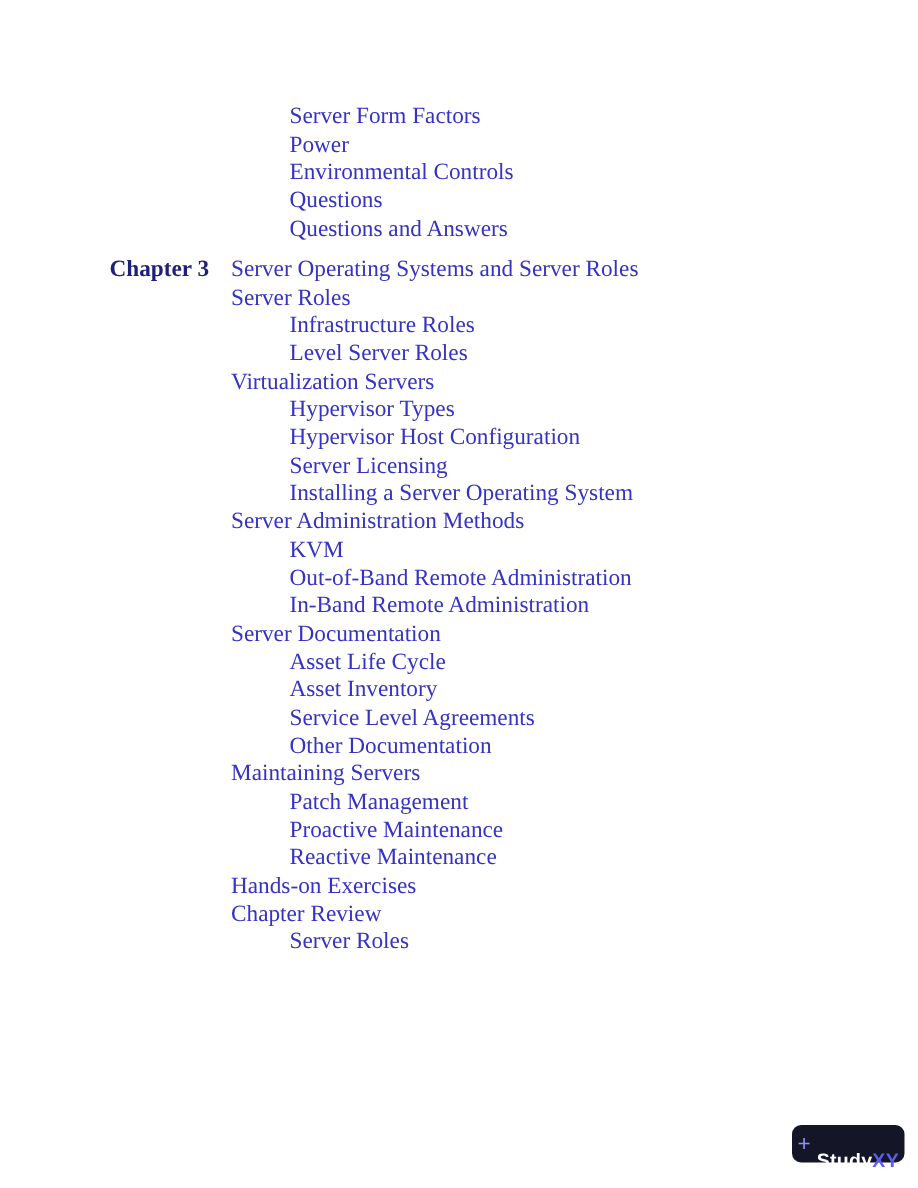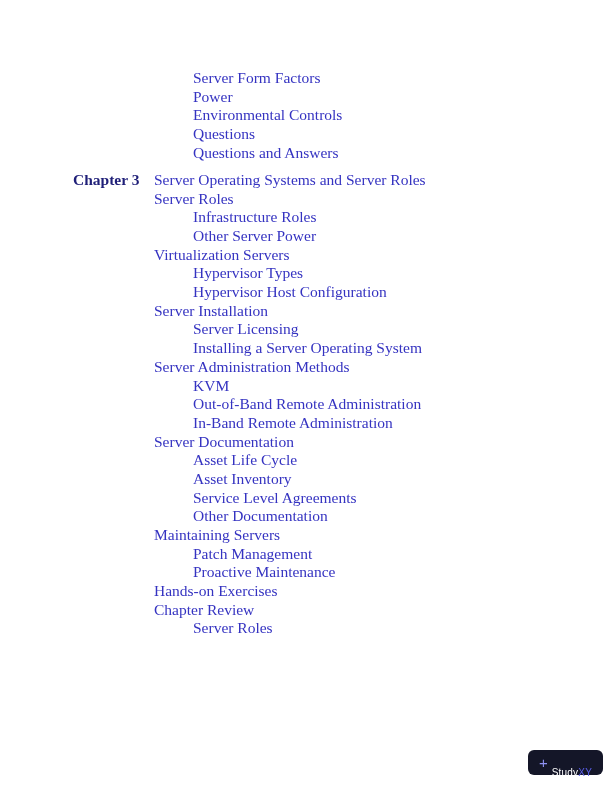--- a/index.html
+++ b/index.html
@@ -61,22 +61,22 @@
     font-family: "Liberation Sans", "DejaVu Sans", sans-serif;
   }
   .brand-plus {
     color: var(--plus-color, #8f92f3);
     font-size: 15px;
     font-weight: 400;
     line-height: 1;
     margin-top: -1px;
   }
   .brand-text {
-    font-size: 10px;
-    font-weight: 400;
+    font-size: 13px;
+    font-weight: 700;
     letter-spacing: 0.2px;
     line-height: 1;
     margin-top: 21px;
   }
   .brand-primary { color: #ffffff; }
   .brand-accent  { color: var(--accent-color, #5b5fea); }
 </style>
 </head>
 <body>
 
@@ -84,39 +84,39 @@
 
   <div class="toc-list">
       <div class="toc-row indent-2"><span class="toc-link">Server Form Factors</span></div>
       <div class="toc-row indent-2"><span class="toc-link">Power</span></div>
       <div class="toc-row indent-2"><span class="toc-link">Environmental Controls</span></div>
       <div class="toc-row indent-2"><span class="toc-link">Questions</span></div>
       <div class="toc-row indent-2"><span class="toc-link">Questions and Answers</span></div>
       <div class="toc-row chapter-row"><span class="chapter-label">Chapter 3</span><span class="toc-link">Server Operating Systems and Server Roles</span></div>
       <div class="toc-row indent-1"><span class="toc-link">Server Roles</span></div>
       <div class="toc-row indent-2"><span class="toc-link">Infrastructure Roles</span></div>
-      <div class="toc-row indent-2"><span class="toc-link">Other Server Power</span></div>
+      <div class="toc-row indent-2"><span class="toc-link">Level Server Roles</span></div>
       <div class="toc-row indent-1"><span class="toc-link">Virtualization Servers</span></div>
       <div class="toc-row indent-2"><span class="toc-link">Hypervisor Types</span></div>
       <div class="toc-row indent-2"><span class="toc-link">Hypervisor Host Configuration</span></div>
-      <div class="toc-row indent-1"><span class="toc-link">Server Installation</span></div>
       <div class="toc-row indent-2"><span class="toc-link">Server Licensing</span></div>
       <div class="toc-row indent-2"><span class="toc-link">Installing a Server Operating System</span></div>
       <div class="toc-row indent-1"><span class="toc-link">Server Administration Methods</span></div>
       <div class="toc-row indent-2"><span class="toc-link">KVM</span></div>
       <div class="toc-row indent-2"><span class="toc-link">Out-of-Band Remote Administration</span></div>
       <div class="toc-row indent-2"><span class="toc-link">In-Band Remote Administration</span></div>
       <div class="toc-row indent-1"><span class="toc-link">Server Documentation</span></div>
       <div class="toc-row indent-2"><span class="toc-link">Asset Life Cycle</span></div>
       <div class="toc-row indent-2"><span class="toc-link">Asset Inventory</span></div>
       <div class="toc-row indent-2"><span class="toc-link">Service Level Agreements</span></div>
       <div class="toc-row indent-2"><span class="toc-link">Other Documentation</span></div>
       <div class="toc-row indent-1"><span class="toc-link">Maintaining Servers</span></div>
       <div class="toc-row indent-2"><span class="toc-link">Patch Management</span></div>
       <div class="toc-row indent-2"><span class="toc-link">Proactive Maintenance</span></div>
+      <div class="toc-row indent-2"><span class="toc-link">Reactive Maintenance</span></div>
       <div class="toc-row indent-1"><span class="toc-link">Hands-on Exercises</span></div>
       <div class="toc-row indent-1"><span class="toc-link">Chapter Review</span></div>
       <div class="toc-row indent-2"><span class="toc-link">Server Roles</span></div>
     </div>
 
   <div class="brand-badge">
     <span class="brand-plus">+</span>
     <span class="brand-text"><span class="brand-primary">Study</span><span class="brand-accent">XY</span></span>
   </div>
 

